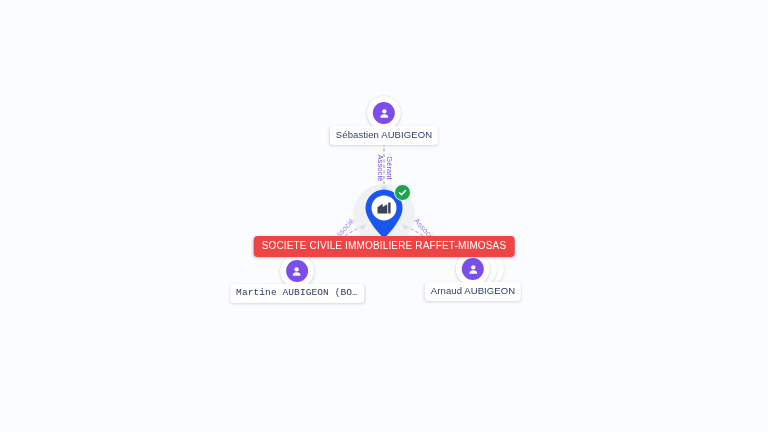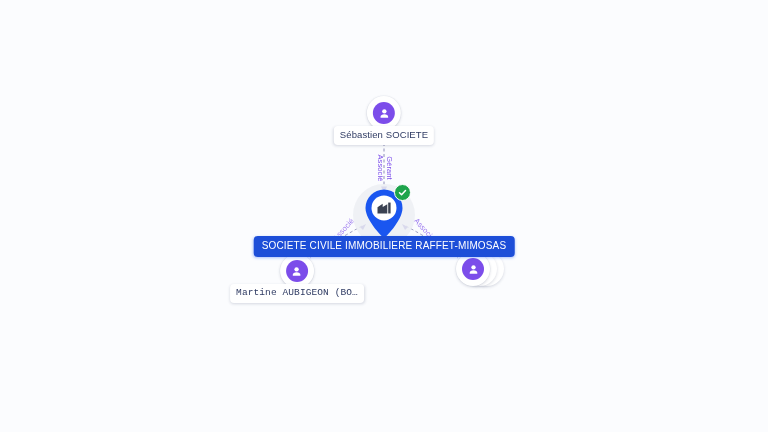--- a/index.html
+++ b/index.html
@@ -136,21 +136,21 @@
     z-index: 8;
   }
   .company-badge svg { display: block; }
 
   
   #company-banner {
     position: absolute;
     left: 384px;
     top: 236px;
     transform: translateX(-50%);
-    background: #1d4ed8;
+    background: #ef4444;
     color: #ffffff;
     font-size: 10px;
     line-height: 1;
     letter-spacing: 0.15px;
     padding: 5px 8px 6px 8px;
     border-radius: 4px;
     white-space: nowrap;
     z-index: 9;
     box-shadow: 0 1px 3px rgba(19,82,245,0.35);
   }
@@ -213,21 +213,21 @@
 
   <div class="node" id="node-sebastien" style="left:384px; top:96px; transform:translateX(-50%);">
     <div class="avatar-card">
       <div class="avatar-disc">
         <svg width="13" height="13" viewBox="0 0 24 24" fill="#ffffff">
           <circle cx="12" cy="8" r="4"></circle>
           <path d="M12 13.5c-4.2 0-7 2.3-7 4.6V20h14v-1.9c0-2.3-2.8-4.6-7-4.6z"></path>
         </svg>
       </div>
     </div>
-    <div class="node-label">Sébastien SOCIETE</div>
+    <div class="node-label">Sébastien AUBIGEON</div>
   </div>
 
   <div id="company-node">
     <div class="company-halo"></div>
     <div class="pin-wrap">
       <svg width="44" height="52" viewBox="0 0 44 52">
         <path d="M22 1.5C11.8 1.5 3.5 9.8 3.5 20c0 13 18.5 30.5 18.5 30.5S40.5 33 40.5 20c0-10.2-8.3-18.5-18.5-18.5z" fill="#1a56f0"></path>
         <circle cx="22" cy="20" r="12.5" fill="#ffffff"></circle>
         <g fill="#3b4252">
           <path d="M15.5 25.5v-6.2l5.2-3.4v3.1l4.6-2.6v9.1z"></path>
@@ -262,15 +262,16 @@
       <div class="stack-card stack-1"></div>
       <div class="avatar-card">
         <div class="avatar-disc">
           <svg width="13" height="13" viewBox="0 0 24 24" fill="#ffffff">
             <circle cx="12" cy="8" r="4"></circle>
             <path d="M12 13.5c-4.2 0-7 2.3-7 4.6V20h14v-1.9c0-2.3-2.8-4.6-7-4.6z"></path>
           </svg>
         </div>
       </div>
     </div>
+    <div class="node-label">Arnaud AUBIGEON</div>
   </div>
 
 </div>
 
 </body></html>

